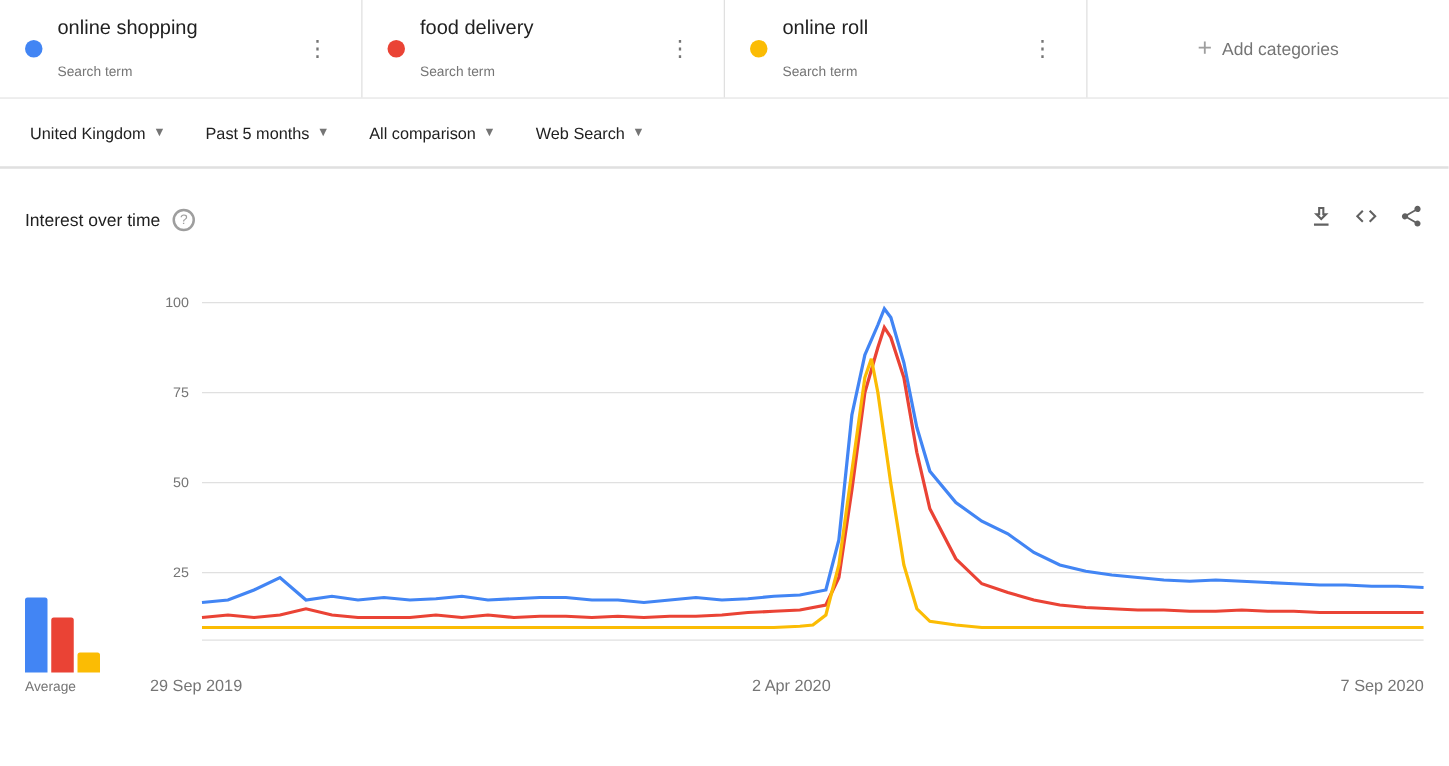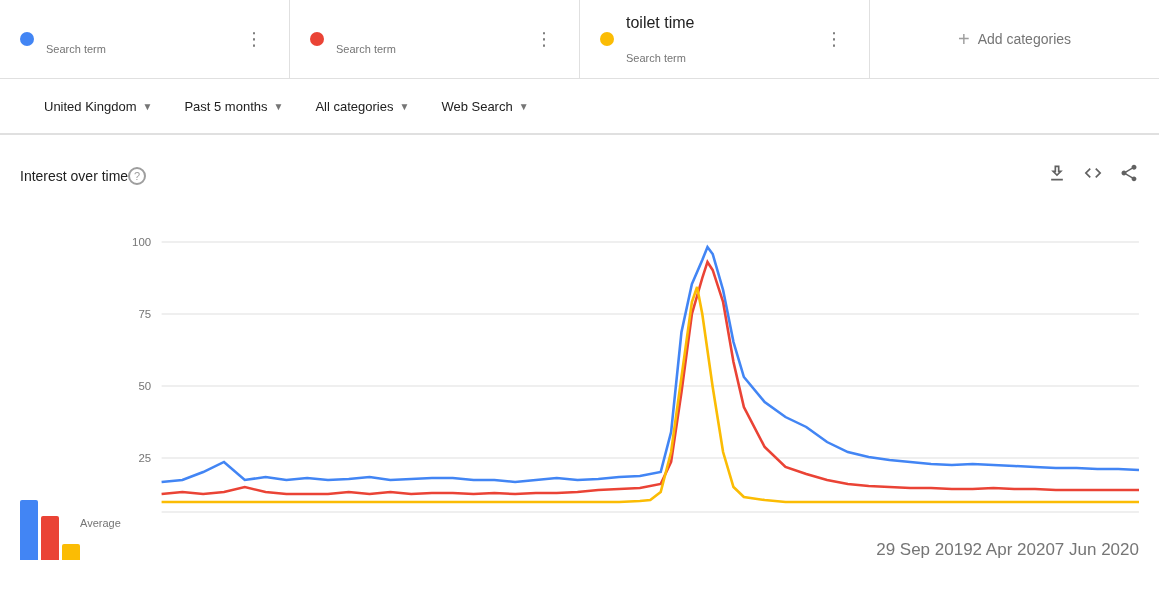--- a/index.html
+++ b/index.html
@@ -58,21 +58,21 @@
     }
     .add-comparison .plus {
       font-size: 20px;
       color: #9e9e9e;
     }
 
     
     .filter-bar {
       display: flex;
       align-items: center;
-      padding: 0 32px;
+      padding: 0 12px;
       height: 56px;
       border-bottom: 2px solid #e0e0e0;
       gap: 8px;
       background: #fff;
     }
     .filter-btn {
       display: flex;
       align-items: center;
       gap: 6px;
       padding: 8px 12px;
@@ -95,20 +95,21 @@
     }
     .chart-header {
       display: flex;
       align-items: center;
       justify-content: space-between;
       margin-bottom: 16px;
     }
     .chart-title-row {
       display: flex;
       align-items: center;
+      gap: 10px;
     }
     .chart-title {
       font-size: 14px;
       color: #212121;
       font-weight: 500;
     }
     .help-icon {
       width: 18px;
       height: 18px;
       border-radius: 50%;
@@ -133,22 +134,21 @@
 
     
     .chart-wrapper {
       display: flex;
       align-items: flex-end;
       gap: 0;
     }
     .average-bar-section {
       width: 90px;
       display: flex;
-      flex-direction: row;
-      align-items: center;
+      flex-direction: column;
       margin-right: 10px;
     }
     .avg-bars {
       display: flex;
       align-items: flex-end;
       gap: 3px;
       height: 80px;
     }
     .avg-bar {
       width: 18px;
@@ -164,70 +164,72 @@
       flex: 1;
       position: relative;
       margin-top: 28px;
     }
     .line-chart-svg {
       width: 100%;
       height: 300px;
     }
     .x-axis-labels {
       display: flex;
-      justify-content: flex-end;
+      justify-content: space-between;
       padding: 4px 0 0 0;
-      font-size: 17px;
+      font-size: 13px;
       color: #757575;
     }
     .x-label { text-align: center; }
   </style>
 </head>
 <body>
 
 <div class="search-terms-bar">
   <div class="search-term-item">
     <div class="dot" style="background:#4285f4;"></div>
     <div class="search-term-text">
+      <div class="search-term-name">online shopping</div>
       <div class="search-term-label">Search term</div>
     </div>
     <div class="search-term-menu">⋮</div>
   </div>
   <div class="search-term-item">
     <div class="dot" style="background:#ea4335;"></div>
     <div class="search-term-text">
+      <div class="search-term-name">food delivery</div>
       <div class="search-term-label">Search term</div>
     </div>
     <div class="search-term-menu">⋮</div>
   </div>
   <div class="search-term-item">
     <div class="dot" style="background:#fbbc04;"></div>
     <div class="search-term-text">
-      <div class="search-term-name">toilet time</div>
+      <div class="search-term-name">online roll</div>
       <div class="search-term-label">Search term</div>
     </div>
     <div class="search-term-menu">⋮</div>
   </div>
   <div class="add-comparison">
     <span class="plus">+</span>
     <span>Add categories</span>
   </div>
 </div>
 
 <div class="filter-bar">
   <div class="filter-btn">
     <span>United Kingdom</span>
     <span class="chevron">▼</span>
   </div>
   <div class="filter-btn">
     <span>Past 5 months</span>
     <span class="chevron">▼</span>
   </div>
   <div class="filter-btn">
-    <span>All categories</span>
+    <span>All comparison</span>
     <span class="chevron">▼</span>
   </div>
   <div class="filter-btn">
     <span>Web Search</span>
     <span class="chevron">▼</span>
   </div>
 </div>
 
 <div class="chart-section">
   <div class="chart-header">
@@ -445,17 +447,17 @@
             920,270
             940,270
             960,270
             980,270
           "></polyline>
       </svg>
 
       <div class="x-axis-labels">
         <span class="x-label">29 Sep 2019</span>
         <span class="x-label">2 Apr 2020</span>
-        <span class="x-label">7 Jun 2020</span>
+        <span class="x-label">7 Sep 2020</span>
       </div>
     </div>
   </div>
 </div>
 
 </body></html>

